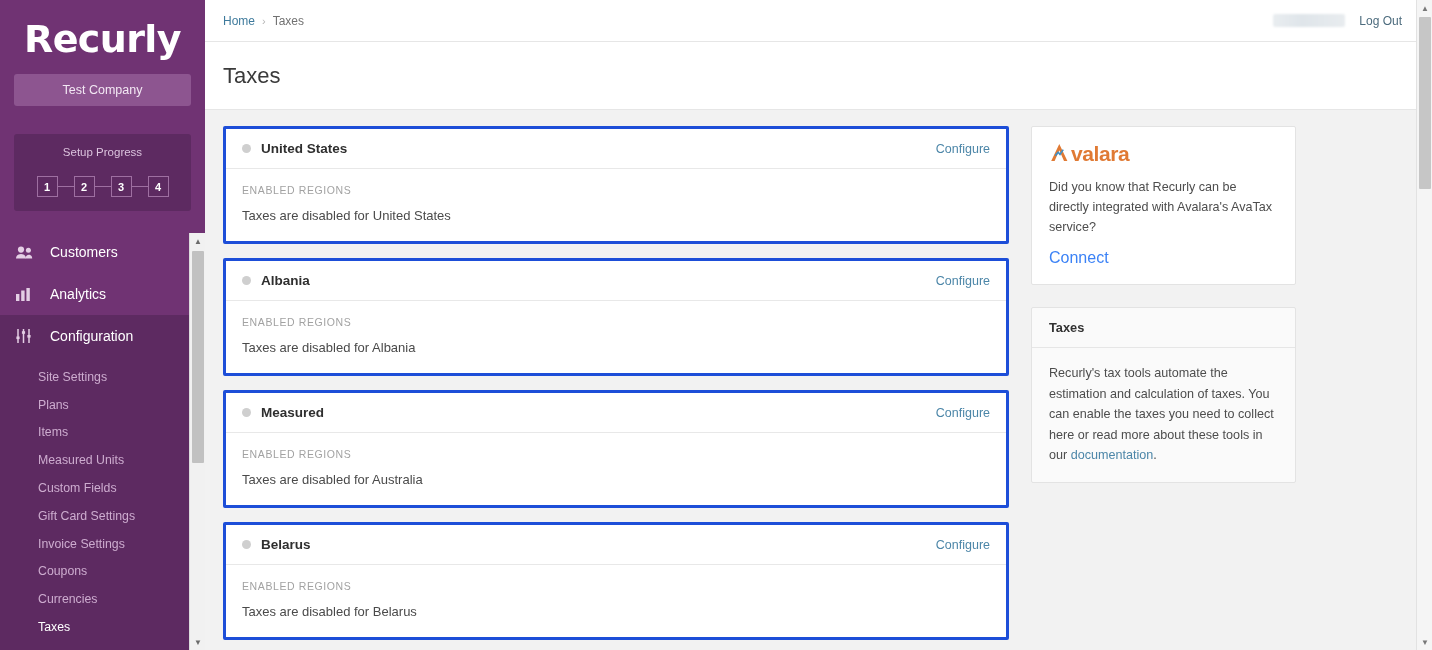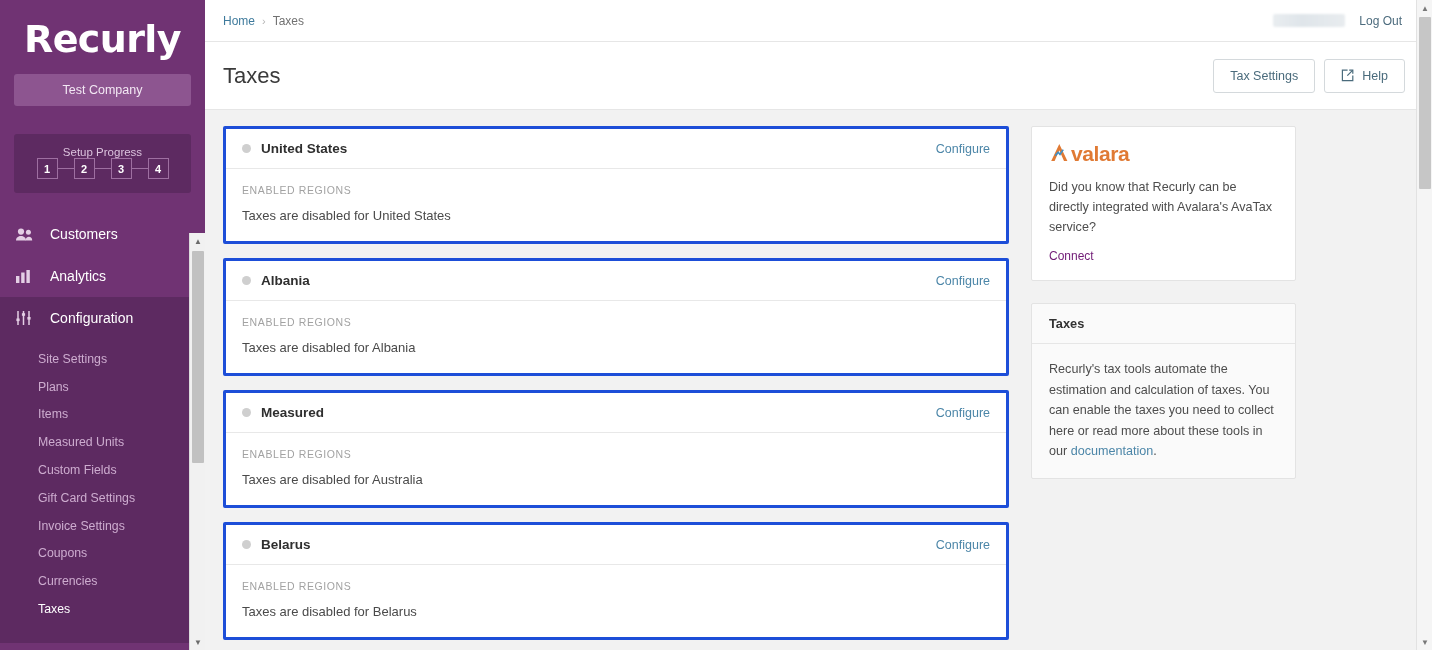--- a/index.html
+++ b/index.html
@@ -43,21 +43,21 @@
   .setup-box {
     margin: 28px 14px 0 14px;
     background: #5d2a61;
     border-radius: 3px;
     padding: 12px 0 14px 0;
   }
   .setup-title {
     text-align: center;
     color: #dcc4de;
     font-size: 11.5px;
-    margin-bottom: 0;
+    margin-bottom: 18px;
   }
   .setup-steps {
     display: flex; align-items: center; justify-content: center;
     gap: 0px;
   }
   .step-box {
     width: 21px; height: 21px;
     border: 1px solid #9e6fa1;
     color: #ffffff;
     font-size: 11px;
@@ -233,21 +233,21 @@
     font-size: 21px; font-weight: bold;
     color: #e07a34;
     letter-spacing: -0.4px;
     margin-bottom: 11px;
     display: flex; 
   }
   .av-text {
     font-size: 12.6px; color: #4d4d4d; line-height: 1.6;
     margin-bottom: 12px;
   }
-  .av-link { font-size: 12px; color: #701a75; cursor: pointer; }
+  .av-link { font-size: 16px; color: #3b82f6; cursor: pointer; }
 
   .panel-tax {
     background: #fafafa;
     border: 1px solid #e3e3e3;
     border-radius: 2px;
   }
   .panel-tax-head {
     padding: 12px 17px;
     border-bottom: 1px solid #e6e6e6;
     font-size: 12.8px; color: #333; font-weight: bold;
@@ -394,35 +394,20 @@
         <span class="crumb-cur">Taxes</span>
       </div>
       <div class="topbar-right">
         <div class="user-redact"></div>
         <span class="logout">Log Out</span>
       </div>
     </div>
 
     <div class="pagehead">
       <div class="page-title">Taxes</div>
-      <div class="head-btns">
-        <div class="btn">
-          <span>Tax Settings</span>
-        </div>
-        <div class="btn">
-          <span class="ext-ico">
-            <svg width="13" height="13" viewBox="0 0 13 13" fill="none" stroke="#4a6b7c" stroke-width="1.2">
-              <path d="M6.6 1.2H1.4v10.4h10.4V6.4"></path>
-              <path d="M8.2 1.2h3.6v3.6"></path>
-              <line x1="11.6" y1="1.4" x2="6.3" y2="6.7"></line>
-            </svg>
-          </span>
-          <span>Help</span>
-        </div>
-      </div>
     </div>
 
     <div class="body-area">
 
       <div class="col-left">
 
         <div class="tcard">
           <div class="tcard-head">
             <span class="dot"></span>
             <span class="country">United States</span>

